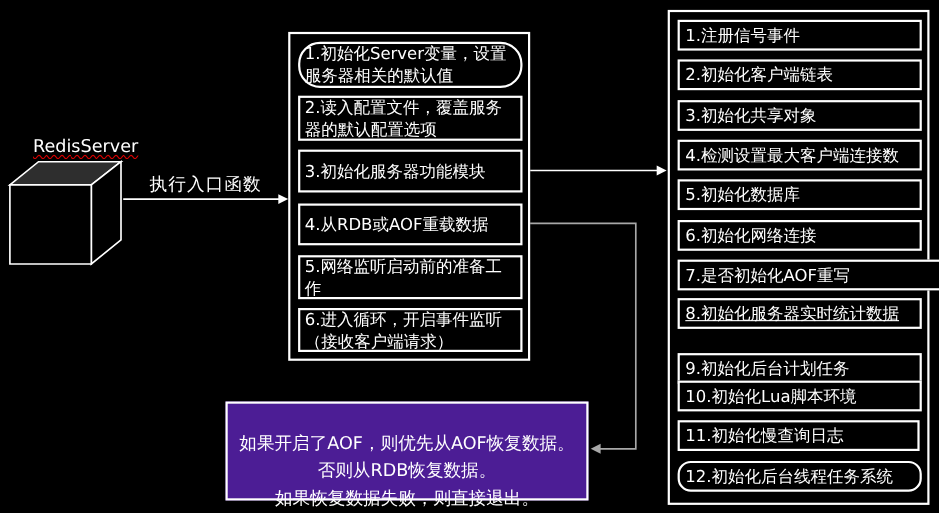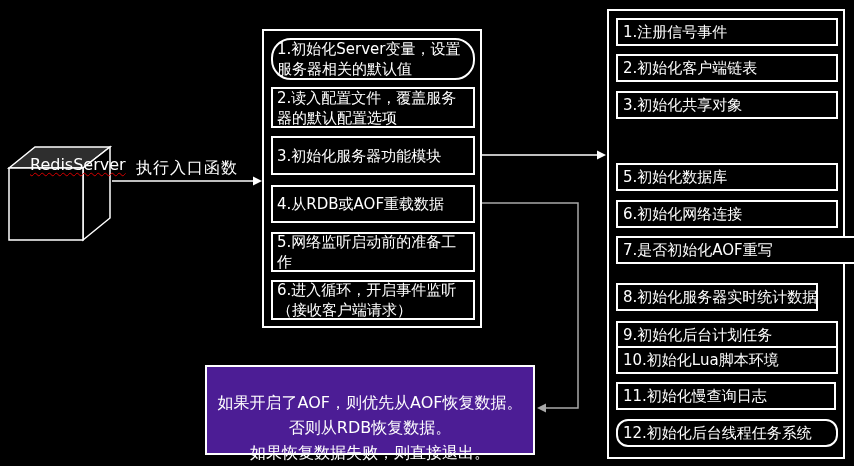--- a/index.html
+++ b/index.html
@@ -13,21 +13,20 @@
   }
   .layer { position: absolute; left: 0; top: 0; }
   .cube-label {
     position: absolute; left: 30px; top: 123px;
     font-size: 16px; color: #fff;
     text-decoration-line: underline;
     text-decoration-style: wavy;
     text-decoration-color: #d90000;
     text-decoration-thickness: 1px;
     text-underline-offset: 2px;
-    margin-top: 32px;
   }
   .entry-label {
     position: absolute; left: 130px; top: 158px; width: 114px;
     font-size: 16px; text-align: center; letter-spacing: 1px;
     color: #fff; white-space: nowrap;
   }
   .outer-box {
     position: absolute;
     border: 2px solid #fff;
     box-sizing: border-box;
@@ -112,24 +111,25 @@
   <div class="step-box" style="left:7px; top:201px; width:204px; height:40px;">5.网络监听启动前的准备工
 作</div>
   <div class="step-box" style="left:7px; top:249px; width:204px; height:40px;">6.进入循环，开启事件监听
 （接收客户端请求）</div>
 </div>
 
 <div class="outer-box" style="left:607px; top:9px; width:238px; height:450px;">
   <div class="init-box" style="left:7px; top:7px;   width:222px; height:28px;">1.注册信号事件</div>
   <div class="init-box" style="left:7px; top:43px;  width:222px; height:28px;">2.初始化客户端链表</div>
   <div class="init-box" style="left:7px; top:80px;  width:222px; height:28px;">3.初始化共享对象</div>
+  <div class="init-box" style="left:7px; top:116px; width:222px; height:28px;">4.检测设置最大客户端连接数</div>
   <div class="init-box" style="left:7px; top:152px; width:222px; height:28px;">5.初始化数据库</div>
   <div class="init-box" style="left:7px; top:189px; width:222px; height:28px;">6.初始化网络连接</div>
   <div class="init-box" style="left:7px; top:225px; width:242px; height:28px;">7.是否初始化AOF重写</div>
-  <div class="init-box" style="left:7px; top:272px; width:202px; height:28px;">8.初始化服务器实时统计数据</div>
+  <div class="init-box" style="left:7px; top:260px; width:222px; height:28px;text-decoration:underline;">8.初始化服务器实时统计数据</div>
   <div class="init-box" style="left:7px; top:310px; width:222px; height:28px;">9.初始化后台计划任务</div>
   <div class="init-box" style="left:7px; top:335px; width:222px; height:28px;">10.初始化Lua脚本环境</div>
   <div class="init-box" style="left:7px; top:371px; width:220px; height:28px;">11.初始化慢查询日志</div>
   <div class="init-box" style="left:7px; top:408px; width:222px; height:28px;border-radius:12px;">12.初始化后台线程任务系统</div>
 </div>
 
 <div class="note-box">
   <div>如果开启了AOF，则优先从AOF恢复数据。</div>
   <div>否则从RDB恢复数据。</div>
   <div>如果恢复数据失败，则直接退出。</div>

